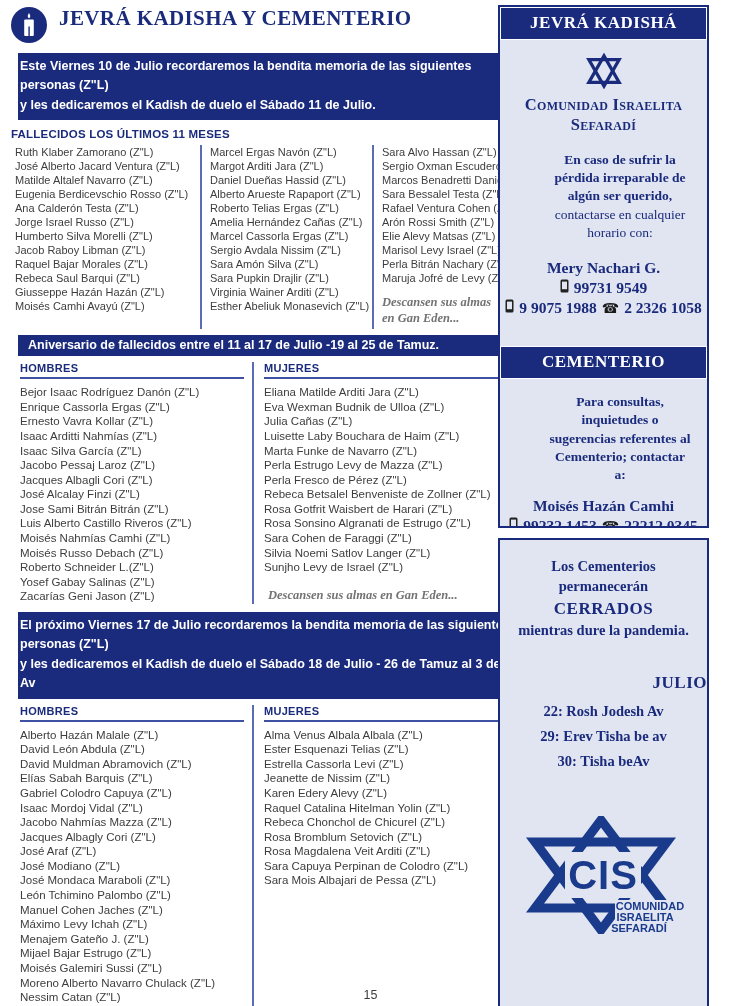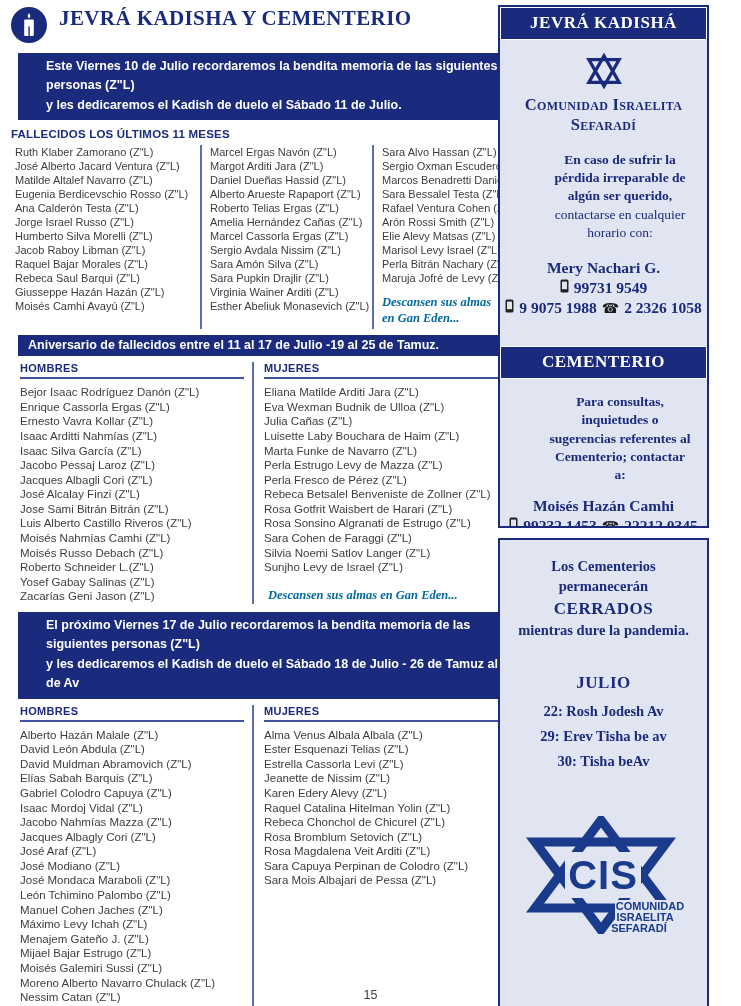--- a/index.html
+++ b/index.html
@@ -11,36 +11,36 @@
   
   .main { position:absolute; left:10px; top:6px; width:514px; }
   .title-row { display:flex; gap:11px; margin-bottom:9px; }
   .candle-badge { width:38px; height:38px; flex:0 0 auto; }
   .page-title {
     font-family:"Liberation Serif", serif; font-weight:bold; font-size:21px;
     color:#1b2b7c; letter-spacing:.4px;
   }
   .banner {
     background:#1a2a7c; color:#ffffff; font-weight:bold; font-size:12.5px;
-    line-height:1.55; padding:4px 10px 5px 28px; margin-left:8px;
+    line-height:1.55; padding:4px 10px 5px 2px; margin-left:8px;
   }
   .banner-one { margin-left:8px; background:#1a2a7c; color:#fff; font-weight:bold;
     font-size:12.5px; padding:3px 10px 4px 10px; }
   .sec-head {
     color:#1b2b7c; font-weight:bold; font-size:11.5px; letter-spacing:.2px;
     margin:8px 0 5px 1px;
   }
   .cols3 { display:flex; margin-left:2px; }
   .ncol { font-size:11px; line-height:14px; color:#3d3d3d; }
   .c1 { width:188px; padding-left:3px; }
   .c2 { width:172px; border-left:2px solid #5a6cb4; padding-left:8px; }
   .c3 { width:152px; border-left:2px solid #5a6cb4; padding-left:8px; }
   .names div { white-space:nowrap; }
   .blessing {
-    color:#0369a1; font-family:"Liberation Serif", serif; font-style:italic;
+    color:#737373; font-family:"Liberation Serif", serif; font-style:italic;
     font-weight:bold; font-size:12.5px; line-height:1.3; margin-top:9px;
   }
   .twocol { display:flex; margin-left:2px; }
   .tc-left { width:240px; padding-left:8px; padding-right:8px; }
   .tc-right { flex:1; border-left:2px solid #5a6cb4; padding-left:10px;
     display:flex; flex-direction:column; }
   .col-head {
     color:#1b2b7c; font-weight:bold; font-size:11px; letter-spacing:.3px;
     padding-bottom:3px; border-bottom:2px solid #3f51a3; margin-bottom:6px;
   }
@@ -79,21 +79,21 @@
     font-family:"Liberation Serif", serif; font-weight:bold; color:#1a2a7c;
     font-size:15.5px; margin-top:2px;
   }
   .tel-glyph { font-family:"DejaVu Sans", sans-serif; font-size:14px; color:#1a1a1a; }
   .notice {
     text-align:center; font-family:"Liberation Serif", serif; font-weight:bold;
     color:#1a2a7c; font-size:14.5px; line-height:1.4; margin-top:16px; padding:0 8px;
   }
   .notice-big { font-size:17px; letter-spacing:.5px; }
   .julio {
-    text-align:center; font-family:"Liberation Serif", serif; font-weight:bold;
+    text-align:right; font-family:"Liberation Serif", serif; font-weight:bold;
     color:#1a2a7c; font-size:17px; margin-top:32px; letter-spacing:.5px;
   }
   .jdates {
     text-align:center; font-family:"Liberation Serif", serif; font-weight:bold;
     color:#1a2a7c; font-size:14.5px; line-height:1.72; margin-top:6px;
   }
   .cis-logo { text-align:center; margin-top:42px; }
 </style>
 </head>
 <body>

